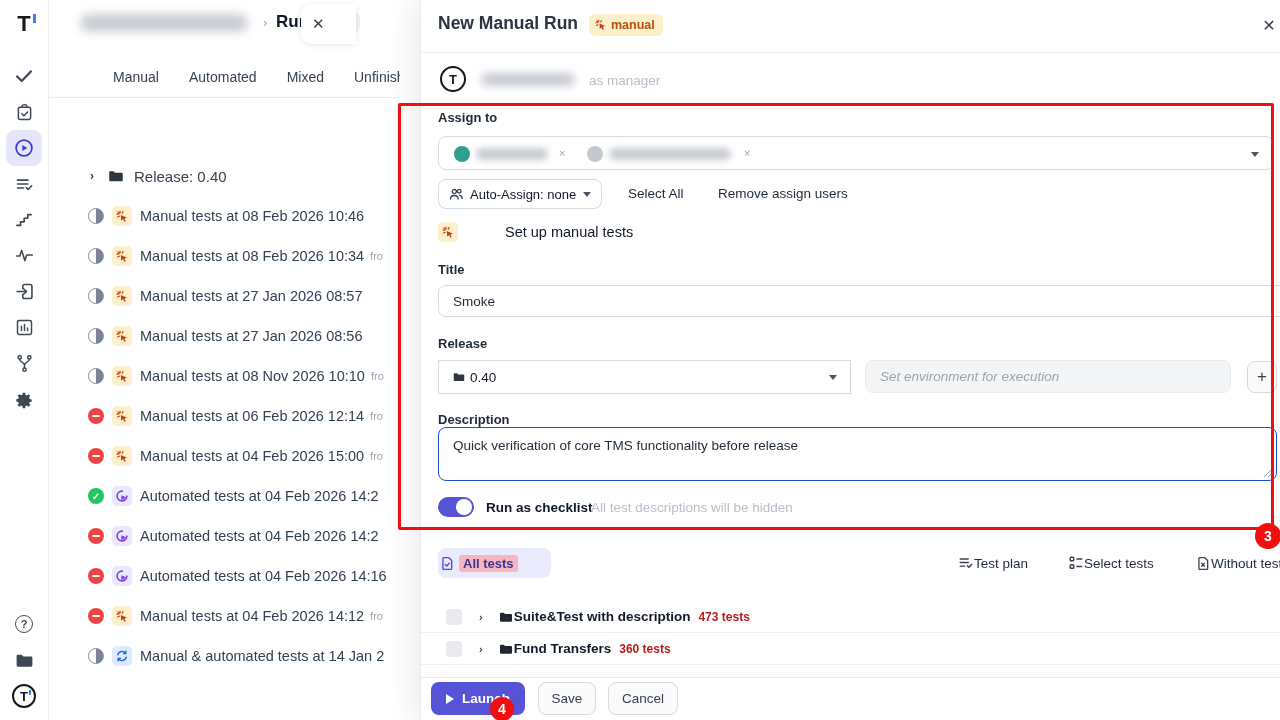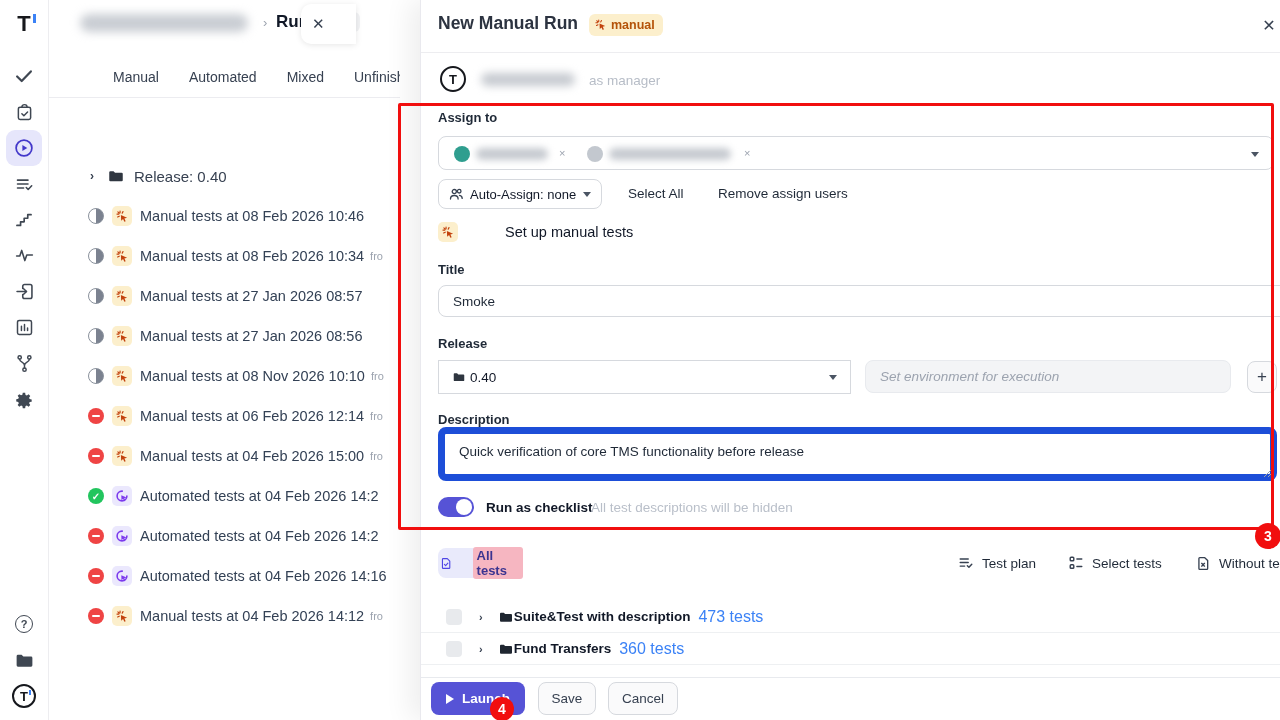--- a/index.html
+++ b/index.html
@@ -67,35 +67,35 @@
   .txt-link { position:absolute; top:186px; font-size:13.5px; font-weight:500; color:#1f2937; }
   .setup-row { position:absolute; left:17px; top:222px; display:flex; align-items:center; gap:7px; }
   .setup-row .ty { margin:0; }
   .setup-title { font-size:14.5px; font-weight:normal; color:#111827;margin-left:40px; }
   .inp { position:absolute; border:1px solid #d6d9de; border-radius:8px; background:#fff; font-size:13.5px; color:#1f2937; padding:0 14px; font-family:"Liberation Sans",sans-serif; }
   .grey-inp { position:absolute; border:1px solid #e8eaee; border-radius:8px; background:#f3f4f6; font-size:13.5px; color:#9ca3af; padding:0 14px; font-family:"Liberation Sans",sans-serif; }
   .grey-inp::placeholder { color:#9ca3af; }
   .sel { position:absolute; border:1px solid #d6d9de; border-radius:0; background:#fff; display:flex; align-items:center; padding:16px 13px; gap:6px; font-size:13.5px; color:#111827;text-align:right; }
   .sel .chev-r { margin-left:auto; }
   .plus-btn { position:absolute; left:826px; top:361px; width:30px; height:32px; border:1px solid #d6d9de; border-radius:8px; background:#fafafb; display:flex; align-items:center; justify-content:center; font-size:17px; color:#374151; }
-  .desc-area { position:absolute; left:17px; top:427px; width:839px; height:54px; border:7px solid #1d4ed8; border-radius:8px; font-size:13.5px; color:#1f2937; padding:10px 14px; resize:none; font-family:"Liberation Sans",sans-serif; }
+  .desc-area { position:absolute; left:17px; top:427px; width:839px; height:54px; border:1px solid #1d4ed8; border-radius:8px; font-size:13.5px; color:#1f2937; padding:10px 14px; resize:none; font-family:"Liberation Sans",sans-serif; }
   .resize-glyph { position:absolute; left:842px; top:468px; width:9px; height:9px; background:
       linear-gradient(135deg, transparent 50%, #9aa2ad 50%, #9aa2ad 58%, transparent 58%, transparent 74%, #9aa2ad 74%, #9aa2ad 82%, transparent 82%); }
   .toggle { position:absolute; left:17px; top:497px; width:36px; height:20px; background:#5653d6; border-radius:10px; }
   .toggle::after { content:""; position:absolute; right:2px; top:2px; width:16px; height:16px; background:#fff; border-radius:50%; }
   .tg-label { position:absolute; left:65px; top:500px; font-size:13.5px; font-weight:bold; color:#111827; }
   .tg-hint { position:absolute; left:170px; top:500px; font-size:13.5px; color:#b9bfc9; }
-  .mtab { position:absolute; top:548px; height:30px; display:flex; align-items:center; gap:8px; font-size:13.5px; color:#1f2937; font-weight:500; }
-  .mtab.active { left:17px; width:85px; background:#e9eafb; border-radius:8px; padding-left:2px; gap:20px; }
+  .mtab { position:absolute; top:548px; height:30px; display:flex; align-items:center; font-size:13.5px; color:#1f2937; font-weight:500; }
+  .mtab.active { left:17px; width:113px; background:#e9eafb; border-radius:8px; padding-left:2px; gap:4px; }
   .hl { background:#f6b6c1; color:#3b3490; font-weight:bold; font-size:13px; border-radius:3px; padding:1px 4px; }
   .suite-row { height:32px; display:flex; align-items:center; padding-left:25px; border-bottom:1px solid #eef0f2; gap:0; }
   .suite-cb { width:16px; height:16px; background:#e8eaed; border-radius:4px; flex:none; margin-right:17px; }
   .suite-chev { color:#374151; font-size:11px; font-weight:bold; margin-right:15px; }
   .suite-name { font-size:13.5px; font-weight:bold; color:#111827; }
-  .suite-count { font-size:16px; color:#3b82f6; margin-left:8px; }
+  .suite-count { font-size:12px; color:#b91c1c; margin-left:8px;font-weight:bold; }
   #suites { position:absolute; left:0; top:601px; width:100%; }
   .f-div { position:absolute; left:0; top:677px; width:100%; height:1px; background:#e8eaee; }
   .btn { position:absolute; top:682px; height:33px; border-radius:8px; display:flex; align-items:center; justify-content:center; font-size:13.5px; }
   .btn.launch { left:10px; width:94px; background:#5653d6; color:#fff; font-weight:bold; gap:8px; }
   .btn.light { background:#fafafb; border:1px solid #d6d9de; color:#374151; }
   .play-tri { width:0; height:0; border-left:8px solid #fff; border-top:5px solid transparent; border-bottom:5px solid transparent; }
   .m-scroll { position:absolute; left:861px; top:64px; width:6px; height:288px; background:#d7d9de; border-radius:3px; }
   .chev-d { width:0; height:0; border-left:4.5px solid transparent; border-right:4.5px solid transparent; border-top:5px solid #4b5563; }
 
   
@@ -360,20 +360,34 @@
             <svg class="i-m" width="13" height="13" viewBox="0 0 16 16">
               <g stroke="#c2410c" stroke-width="1.4" stroke-linecap="round">
                 <path d="M5 1.2v2.3M1.2 5h2.3M2.3 2.3l1.6 1.6M8.6 2l-1 2M2 8.6l2-1"></path>
               </g>
               <path d="M6 6l7.6 3.4-3.3 1 1.6 3.4-1.6.8-1.6-3.4-2.3 2z" fill="#c2410c"></path>
             </svg>
 
           </span>
           <span class="rlabel">Manual tests at 04 Feb 2026 14:12</span>
           <span class="rsuffix">fro</span>
+        </div>
+        <div class="run-row">
+          <span class="st progress"></span>
+          <span class="ty mixed">
+
+            <svg class="i-x" width="14" height="14" viewBox="0 0 16 16" fill="none" stroke="#2563eb" stroke-width="1.6" stroke-linecap="round" stroke-linejoin="round">
+              <path d="M3.2 6.6a5 5 0 0 1 8.9-1.8"></path>
+              <path d="M12.4 2.6v2.6h-2.6"></path>
+              <path d="M12.8 9.4a5 5 0 0 1-8.9 1.8"></path>
+              <path d="M3.6 13.4v-2.6h2.6"></path>
+            </svg>
+          </span>
+          <span class="rlabel">Manual &amp; automated tests at 14 Jan 2</span>
+          <span class="rsuffix"></span>
         </div>
       </div>
 
   </section>
 
   <div class="x-box">
       <span>✕</span>
     </div>
 
   <section id="modal">

